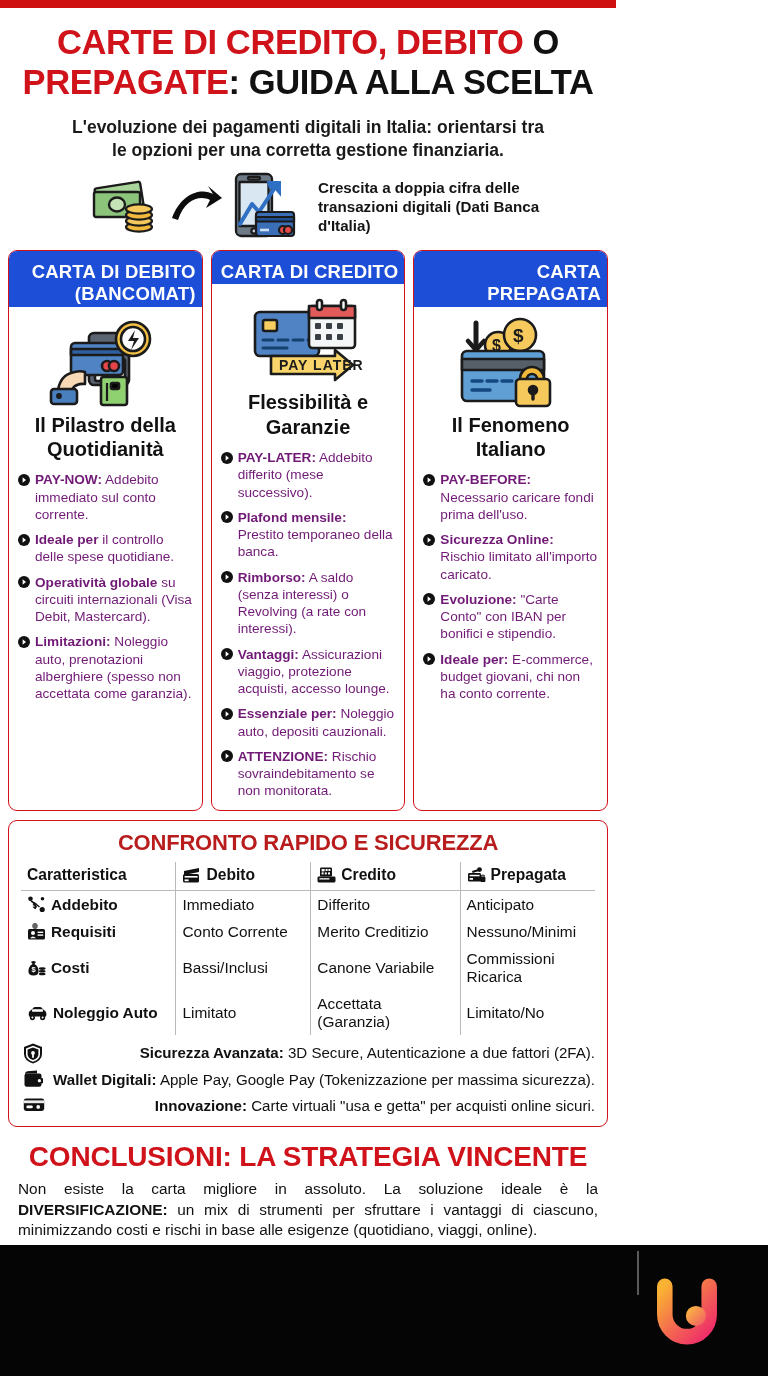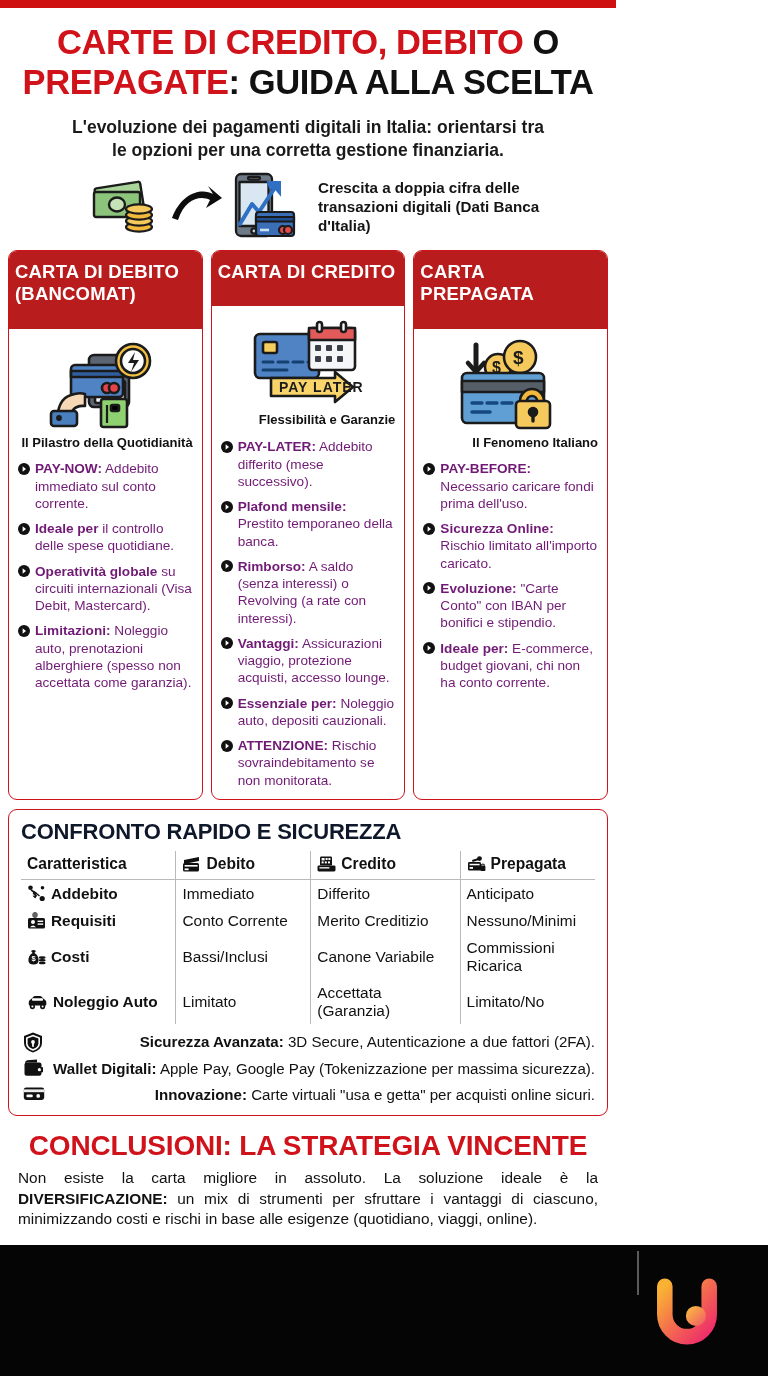--- a/index.html
+++ b/index.html
@@ -74,42 +74,42 @@
   .card {
     flex: 1 1 0;
     border: 1.6px solid #d0121a;
     border-radius: 9px;
     background: #fff;
     overflow: hidden;
     display: flex;
     flex-direction: column;
   }
   .card-head {
-    background: #b91c1c;
+    background: #1d4ed8;
     color: #fff;
-    text-align: left;
+    text-align: right;
     font-size: 18.5px;
     font-weight: 700;
     line-height: 1.2;
-    padding: 10px 6px 23px 6px;
+    padding: 10px 6px 1px 6px;
     letter-spacing: 0.2px;
   }
   .card-body {
     padding: 8px 9px 10px 9px;
     flex: 1 1 auto;
   }
   .card-art {
     height: 96px;
     display: flex;
     align-items: center;
     justify-content: center;
   }
   .card-sub {
-    text-align: right;
-    font-size: 13px;
+    text-align: center;
+    font-size: 20px;
     font-weight: 700;
     line-height: 1.22;
     color: #111;
     margin: 2px 0 10px 0;
   }
   .blist { list-style: none; }
   .blist li {
     position: relative;
     padding-left: 17px;
     font-size: 13.6px;
@@ -126,22 +126,22 @@
   .blist b { font-weight: 700; }
 
   
   .compare {
     margin: 9px 8px 0 8px;
     border: 1.6px solid #d0121a;
     border-radius: 9px;
     padding: 9px 12px 10px 12px;
   }
   .compare-title {
-    text-align: left;
-    color: #0f172a;
+    text-align: center;
+    color: #b91c1c;
     font-size: 22px;
     font-weight: 700;
     letter-spacing: -0.2px;
     margin-bottom: 6px;
   }
   table.cmp {
     width: 100%;
     border-collapse: collapse;
   }
   table.cmp th, table.cmp td {

